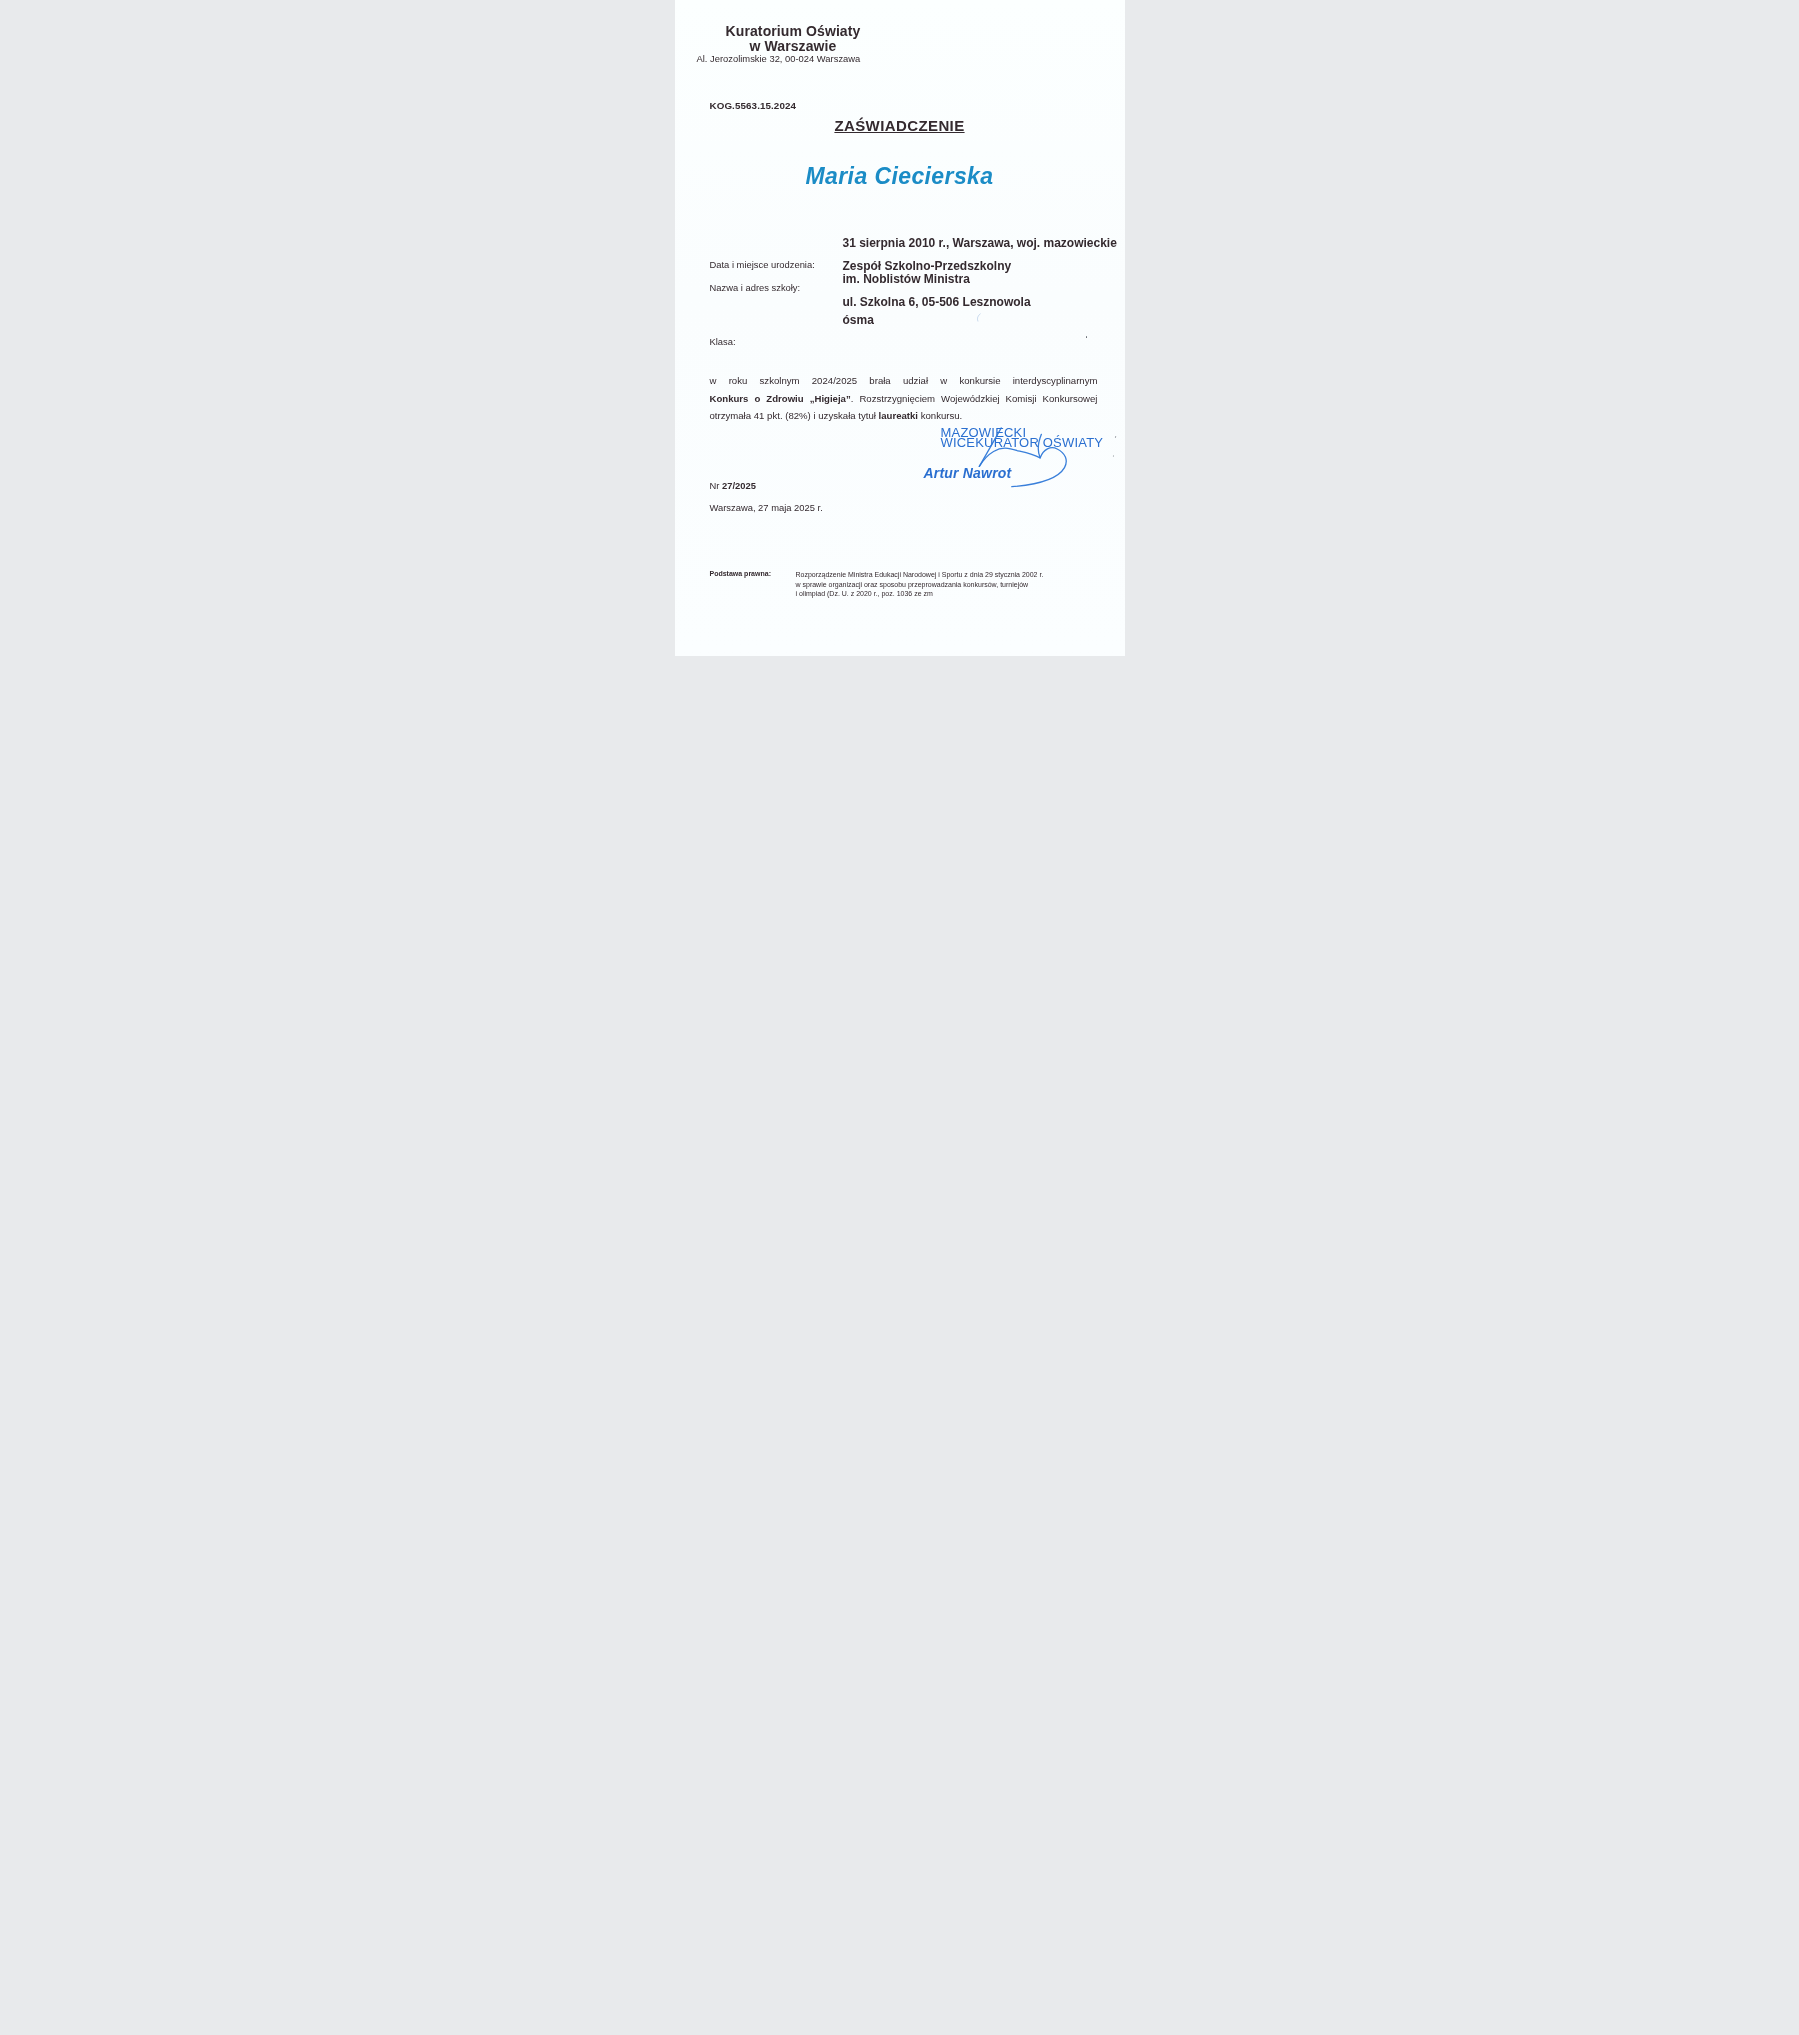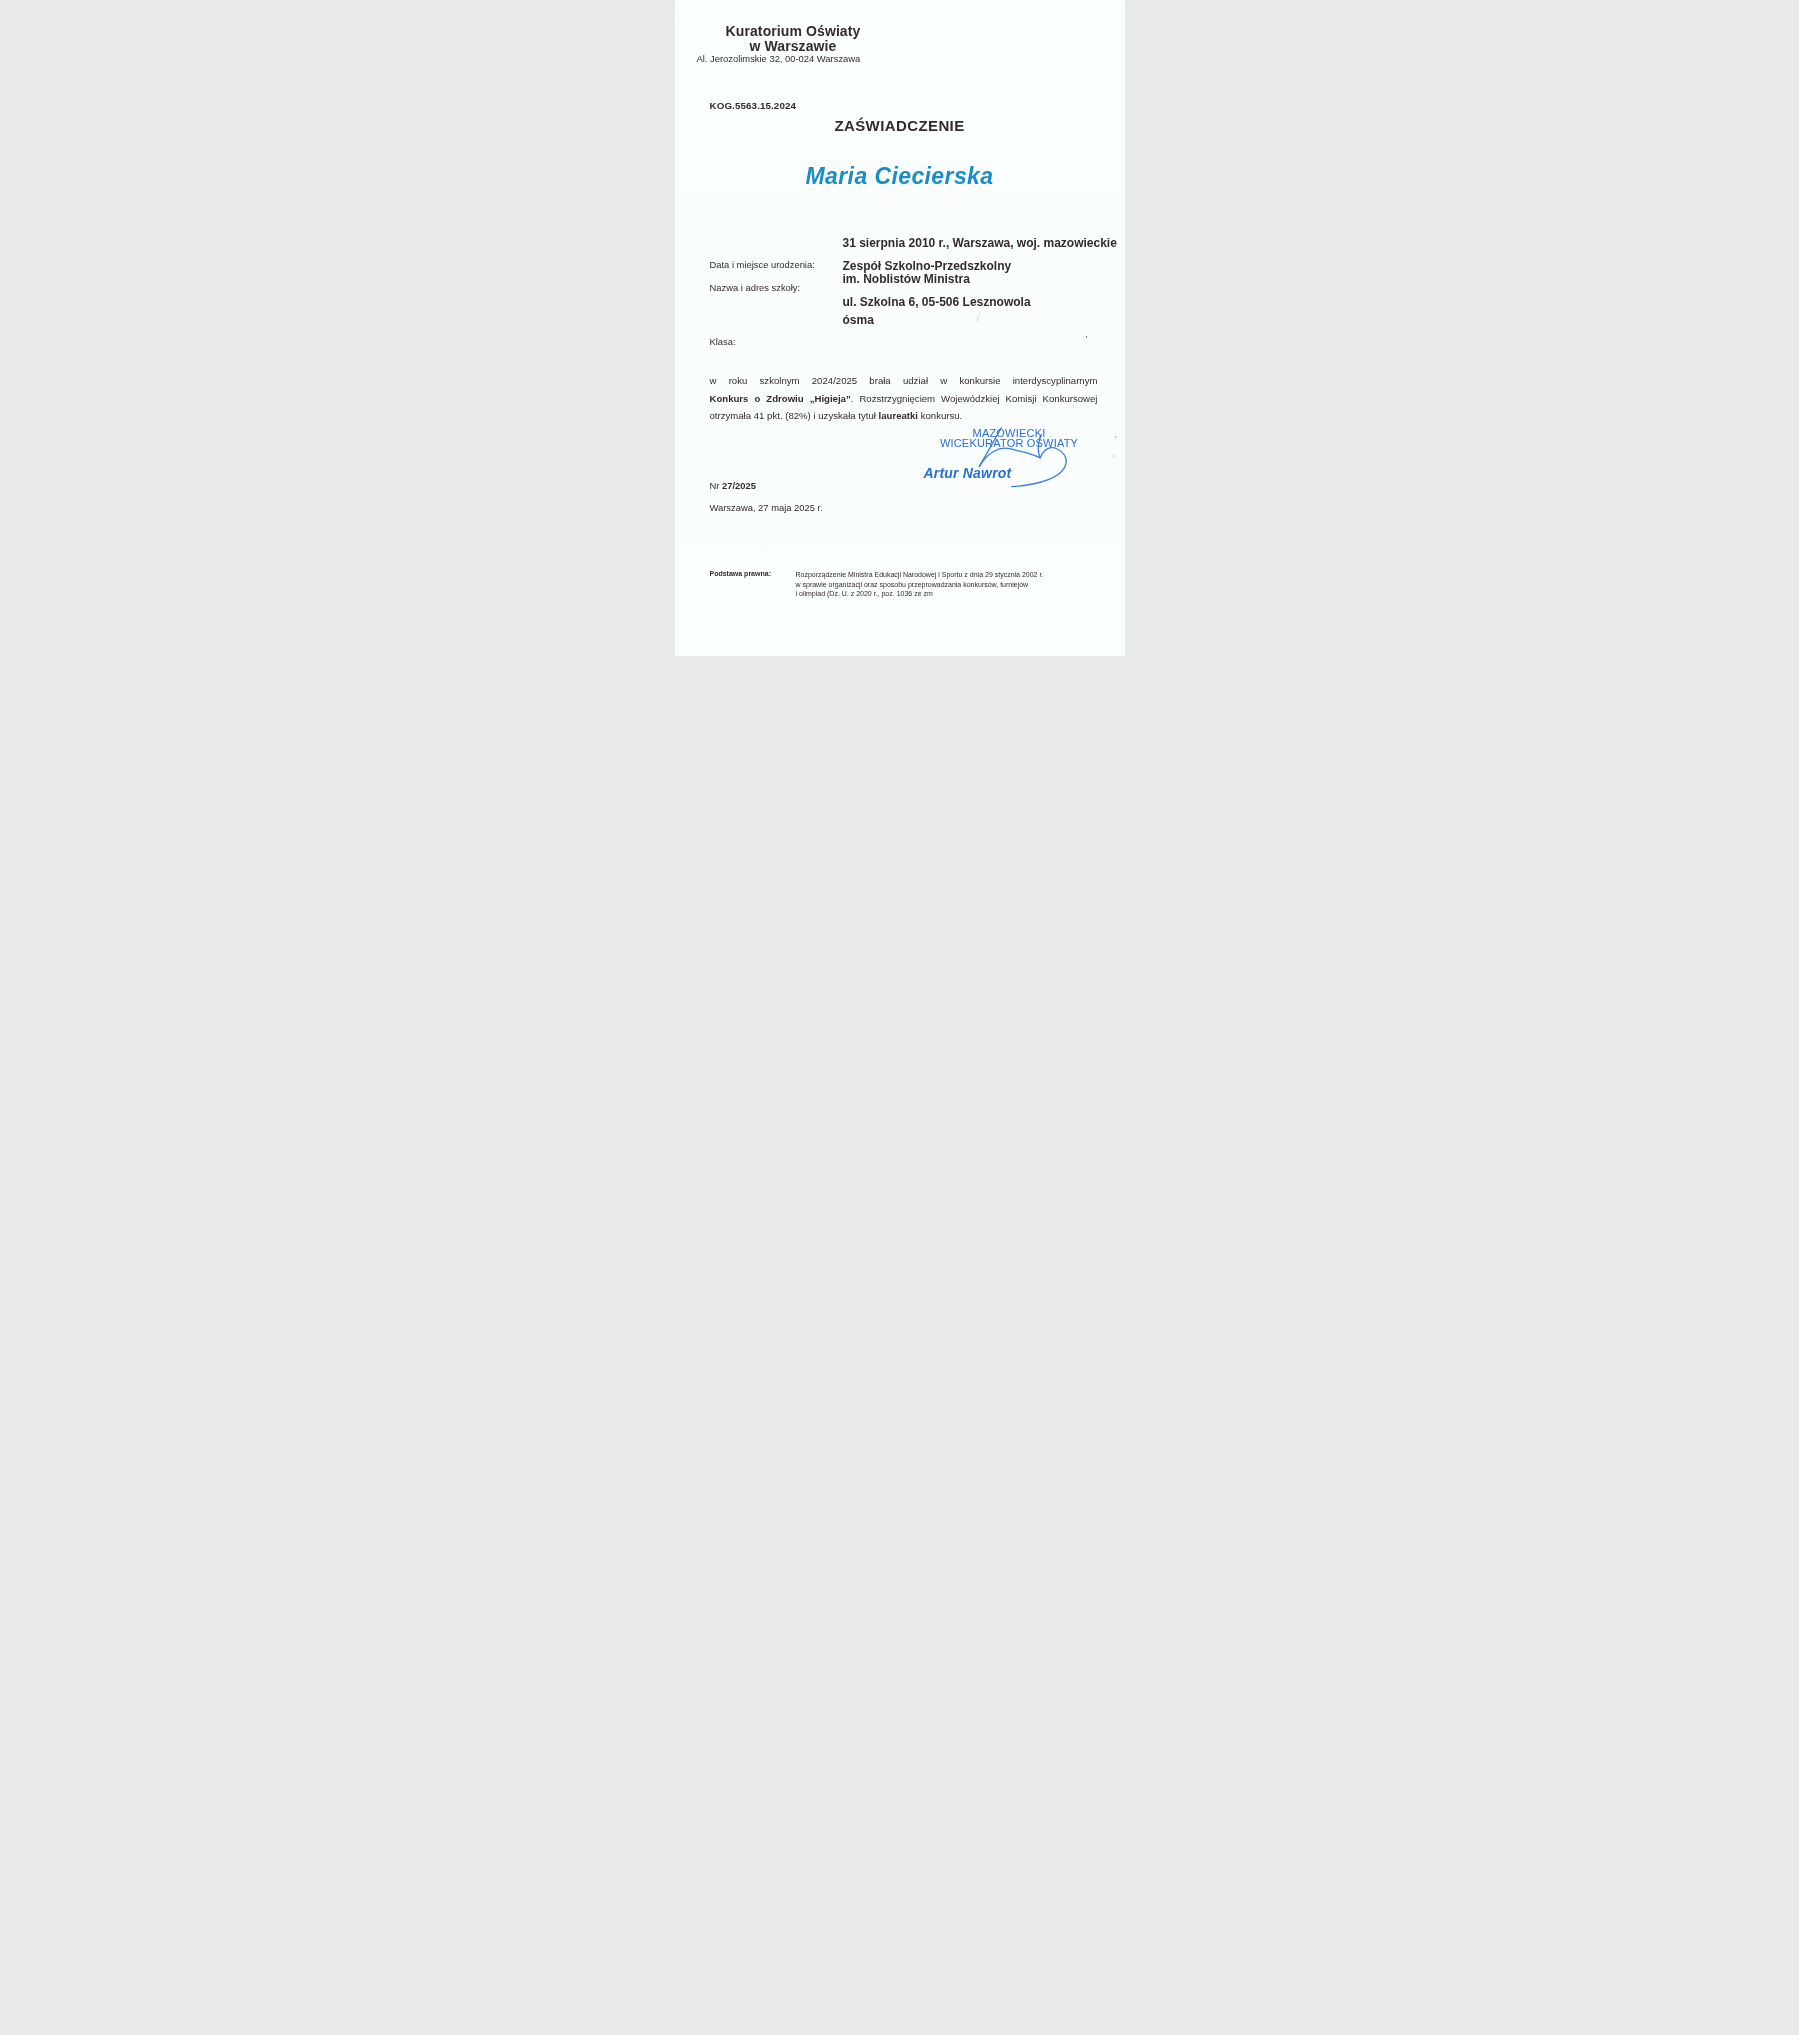--- a/index.html
+++ b/index.html
@@ -30,21 +30,21 @@
   .org-address {
     position:absolute; top:54px; left:22px;
     font-size:9.4px; line-height:10.2px;
   }
   .ref-number {
     position:absolute; top:100px; left:35px;
     font-size:9.8px; font-weight:bold; letter-spacing:0.1px;
   }
   .doc-title {
     position:absolute; top:117px; left:0; width:100%;
-    text-align:center; font-size:15px; font-weight:bold; letter-spacing:0.4px;
+    text-align:center; font-size:15px; font-weight:bold; letter-spacing:0.4px;text-decoration:underline;
   }
   .student-name {
     position:absolute; top:164px; left:0; width:100%;
     text-align:center;
     font-size:23px; line-height:25px; font-weight:bold; font-style:italic;
     color:var(--name-blue); letter-spacing:0.4px;
   }
   
   .field-label { position:absolute; left:35px; font-size:9.4px; line-height:11px;margin-top:21px; }
   .field-value { position:absolute; left:168px; font-size:12px; line-height:11px; font-weight:bold; }
@@ -56,23 +56,23 @@
   
   .achievement {
     position:absolute; top:352px; left:35px; width:388px;
     font-size:9.6px; line-height:17.5px;margin-top:20px;
   }
   .achievement .line { text-align:justify; text-align-last:justify; }
   .achievement .line.last { text-align:left; text-align-last:auto; }
   .achievement b { font-weight:bold; }
   
   .stamp {
-    position:absolute; top:428px; left:249px; width:171px;
-    text-align:center; color:var(--stamp-blue);
-    font-size:11px; line-height:10.2px; letter-spacing:0.2px;
+    position:absolute; top:428px; left:266px; width:171px;
+    color:var(--stamp-blue);
+    font-size:13px; line-height:10.2px; letter-spacing:0.2px;
   }
   .signer-name {
     position:absolute; top:465px; left:249px; width:171px;
     color:var(--stamp-blue);
     font-size:14px; font-weight:bold; font-style:italic; letter-spacing:0.2px;
   }
   .signature-svg { position:absolute; left:269px; top:423px; width:155px; height:73px; }
   .sig-path {
     fill:none; stroke:var(--signature-ink); stroke-width:3.2;
     stroke-linecap:round; stroke-linejoin:round; opacity:0.95;

